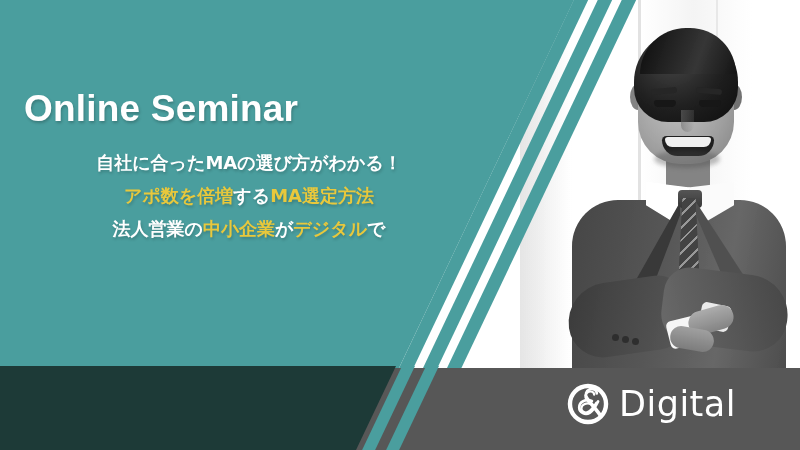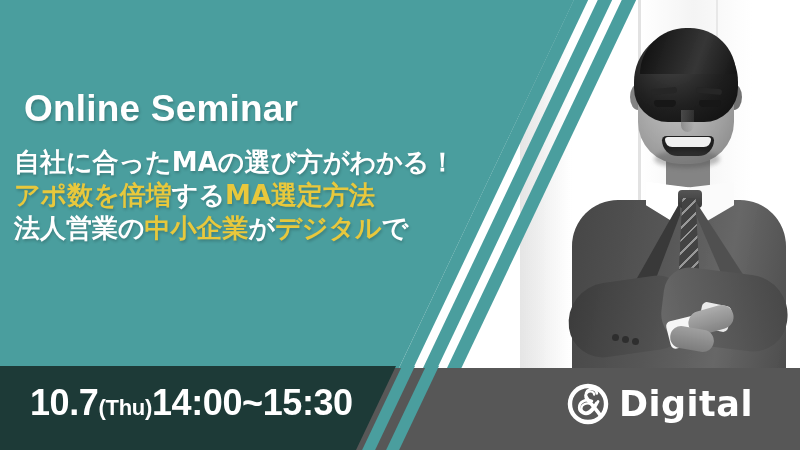--- a/index.html
+++ b/index.html
@@ -92,34 +92,34 @@
     clip-path:polygon(0 0,396px 0,356px 84px,0 84px);}
   .bar-stripe{position:absolute;top:366px;width:13px;height:84px;background:#4a9e9e;
     transform:skewX(-25.4deg);transform-origin:top left;}
   .bs-a{left:378px;} .bs-b{left:402px;} .bs-c{left:426px;}
 
   
   .eyebrow{position:absolute;left:24px;top:88px;font-size:37px;font-weight:bold;color:#ffffff;
     letter-spacing:.2px;text-shadow:1px 2px 3px rgba(0,0,0,.22);
     font-family:"Liberation Sans","DejaVu Sans",sans-serif;}
   .headline{position:absolute;left:14px;top:146px;width:470px;}
-  .hl-line{font-size:26px;font-weight:bold;color:#ffffff;line-height:33px;white-space:nowrap;
+  .hl-line{font-size:18px;font-weight:bold;color:#ffffff;line-height:33px;white-space:nowrap;
     text-shadow:1px 2px 3px rgba(0,0,0,.20);
-    font-family:"DejaVu Sans","Liberation Sans",sans-serif;}
+    font-family:"DejaVu Sans","Liberation Sans",sans-serif;text-align:center;}
   .hl{color:#e8c83c;}
 
   .date{position:absolute;left:30px;top:382px;font-size:36px;font-weight:bold;color:#ffffff;
     letter-spacing:-.4px;white-space:nowrap;
     font-family:"Liberation Sans","DejaVu Sans",sans-serif;}
   .date .dow{font-size:22px;letter-spacing:-.3px;}
 
   
   .logo{position:absolute;left:566px;top:382px;display:flex;align-items:center;gap:9px;}
   .logo-mark{width:44px;height:44px;flex:0 0 auto;}
-  .logo-word{font-size:35px;font-weight:bold;color:#ffffff;letter-spacing:.5px;
+  .logo-word{font-size:35px;font-weight:normal;color:#ffffff;letter-spacing:.5px;
     font-family:"DejaVu Sans","Liberation Sans",sans-serif;}
 </style>
 </head>
 <body>
 
 <div class="banner">
 
   <div class="photo-layer">
     <div class="photo-grayscale">
       <div class="photo-wall"></div>
@@ -178,21 +178,20 @@
   <div class="bar-dark"></div>
 
   <div class="eyebrow">Online Seminar</div>
 
   <div class="headline">
     <div class="hl-line"><span>自社に合ったMAの選び方がわかる！</span></div>
     <div class="hl-line"><span class="hl">アポ数を倍増</span><span>する</span><span class="hl">MA選定方法</span></div>
     <div class="hl-line"><span>法人営業の</span><span class="hl">中小企業</span><span>が</span><span class="hl">デジタル</span><span>で</span></div>
   </div>
 
-  <div class="date"><span>10.7</span><span class="dow">(Thu)</span><span>14:00~15:30</span></div>
 
   <div class="logo">
     <svg class="logo-mark" viewBox="0 0 100 100">
       <path d="M50 4 A46 46 0 1 0 50 96 A46 46 0 1 0 50 4 Z M50 14 A36 36 0 1 1 50 86 A36 36 0 1 1 50 14 Z" fill="#ffffff"></path>
       <path d="M70 26 C70 17 60 14 53 17 C45 20 43 29 48 36 C56 47 70 62 78 74" stroke="#ffffff" stroke-width="6" fill="none" stroke-linecap="round"></path>
       <path d="M64 29 C64 22 56 20 50 23 C43 26 42 34 47 40 C55 50 68 64 76 76" stroke="#ffffff" stroke-width="5" fill="none" stroke-linecap="round"></path>
       <path d="M59 43 C44 38 30 45 30 58 C30 70 44 76 54 70 C62 65 68 54 73 44" stroke="#ffffff" stroke-width="6" fill="none" stroke-linecap="round"></path>
       <path d="M57 50 C45 46 35 52 35 60 C35 68 45 72 52 67 C59 62 64 54 69 47" stroke="#ffffff" stroke-width="5" fill="none" stroke-linecap="round"></path>
     </svg>
     <span class="logo-word">Digital</span>

